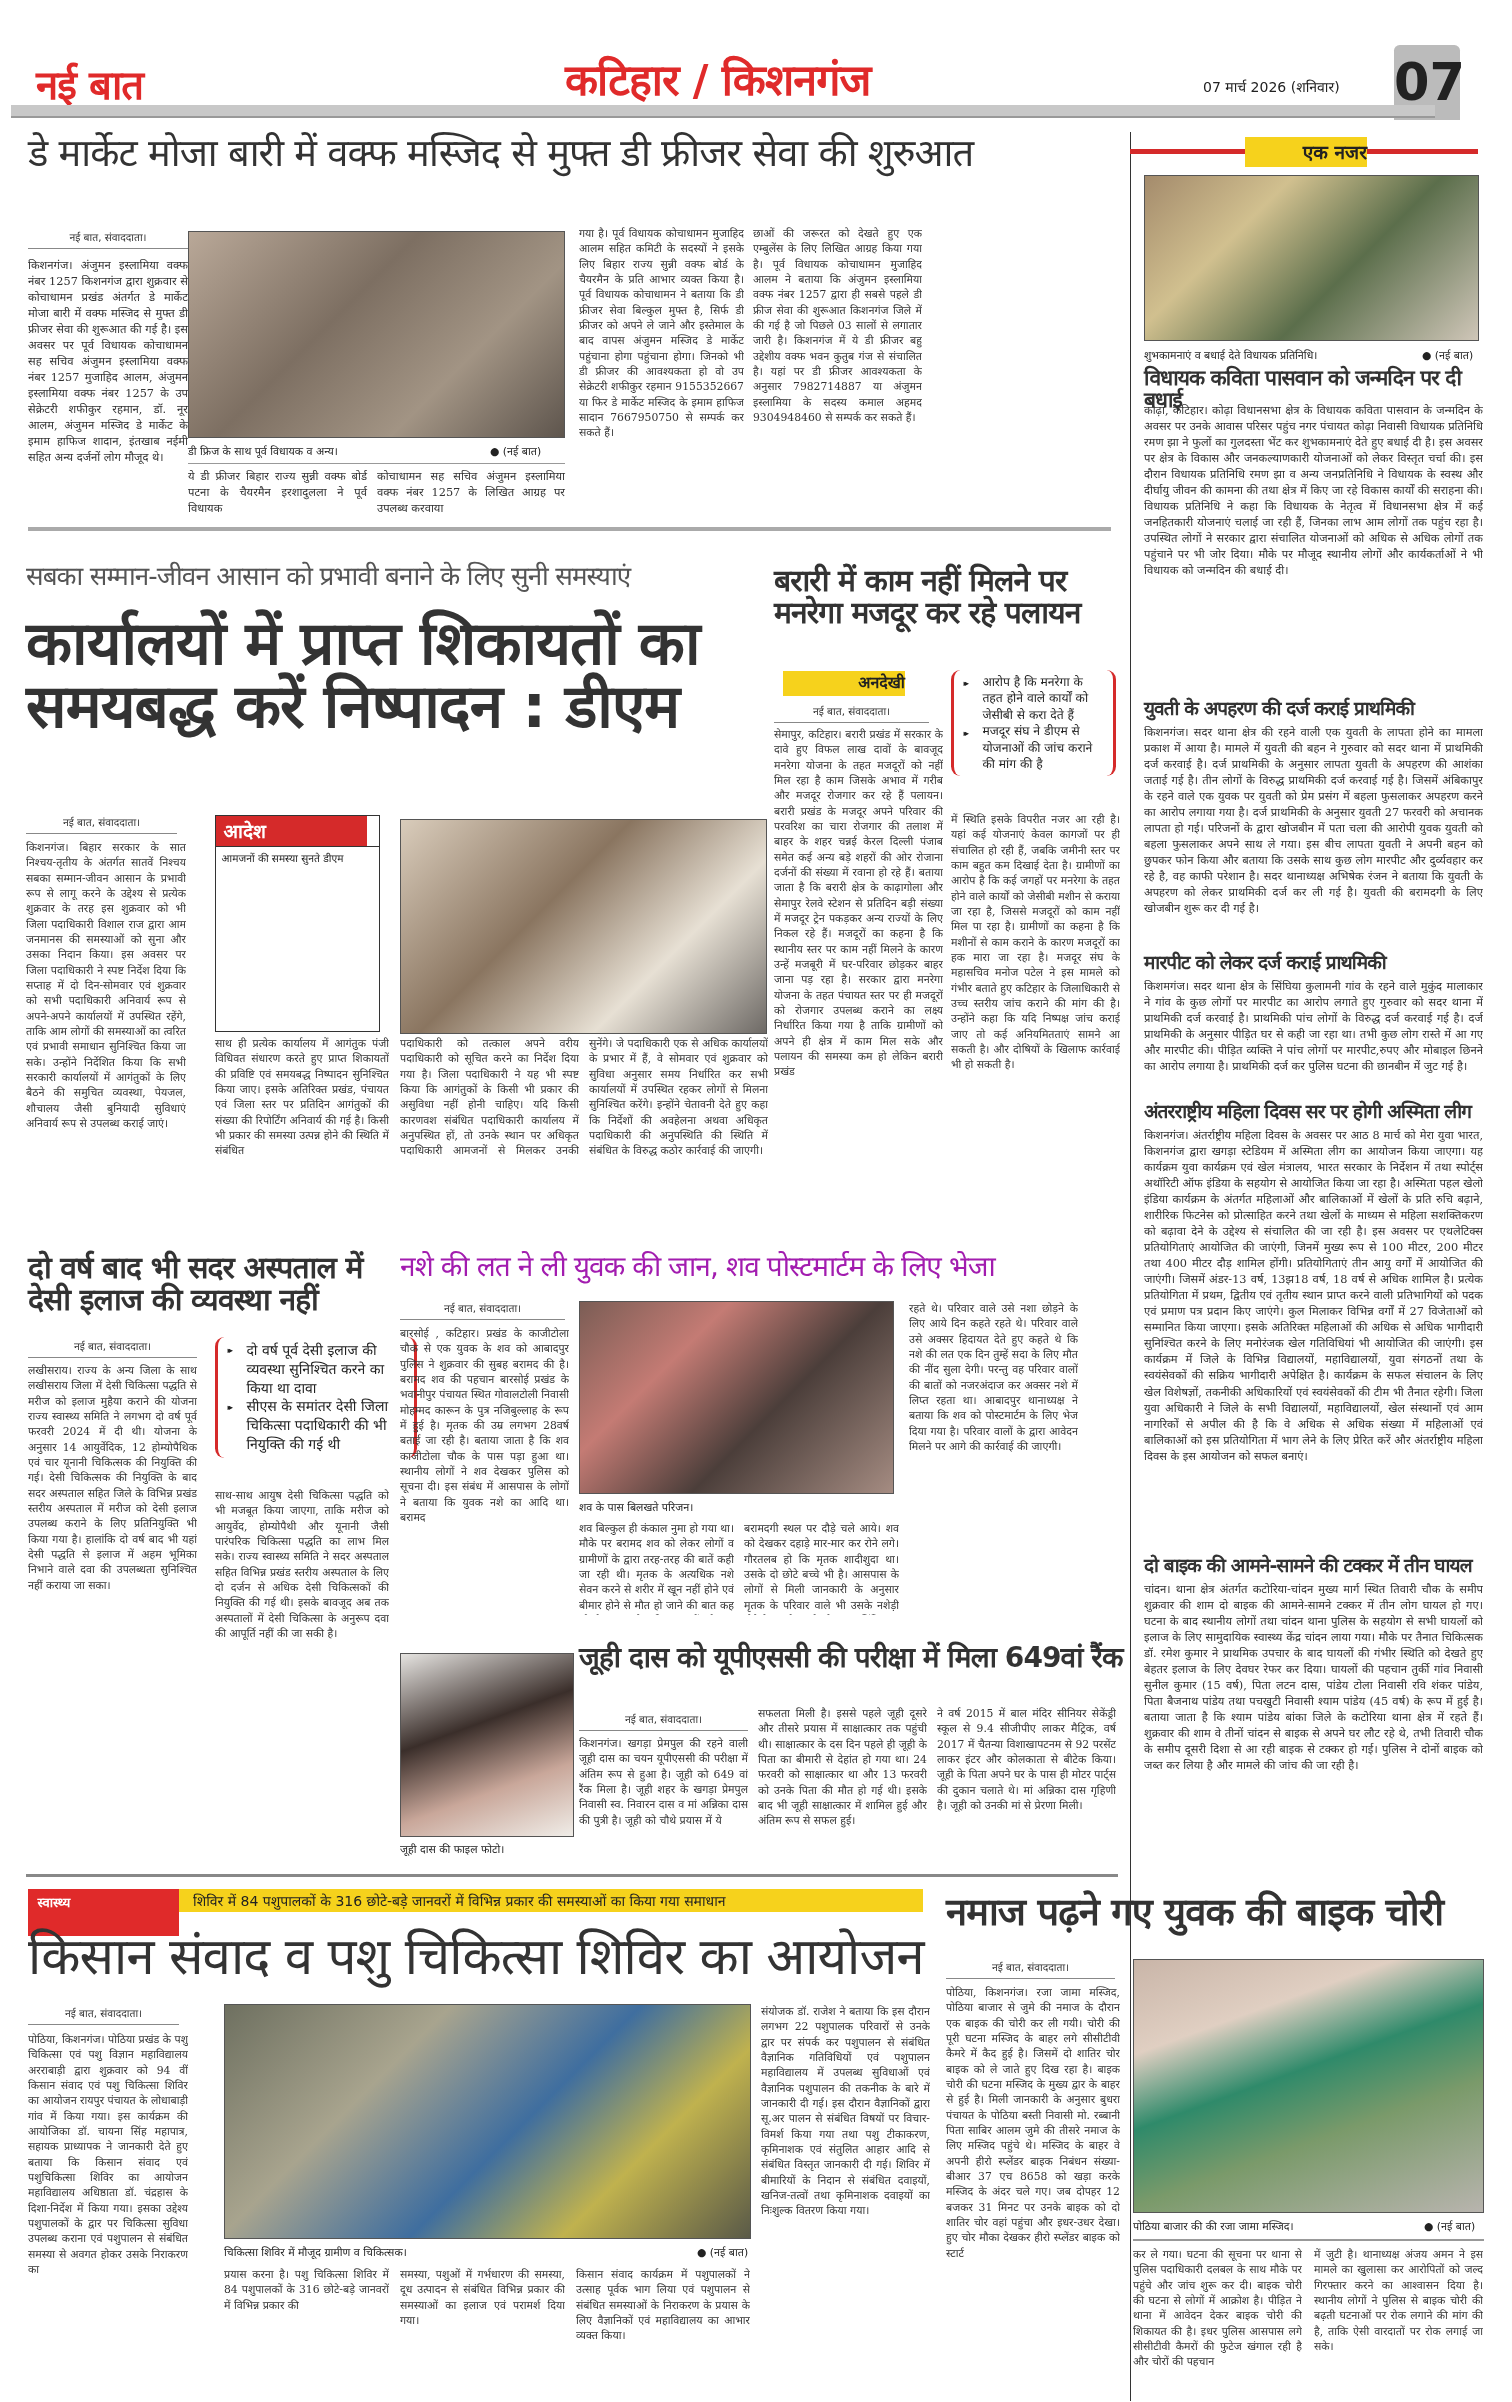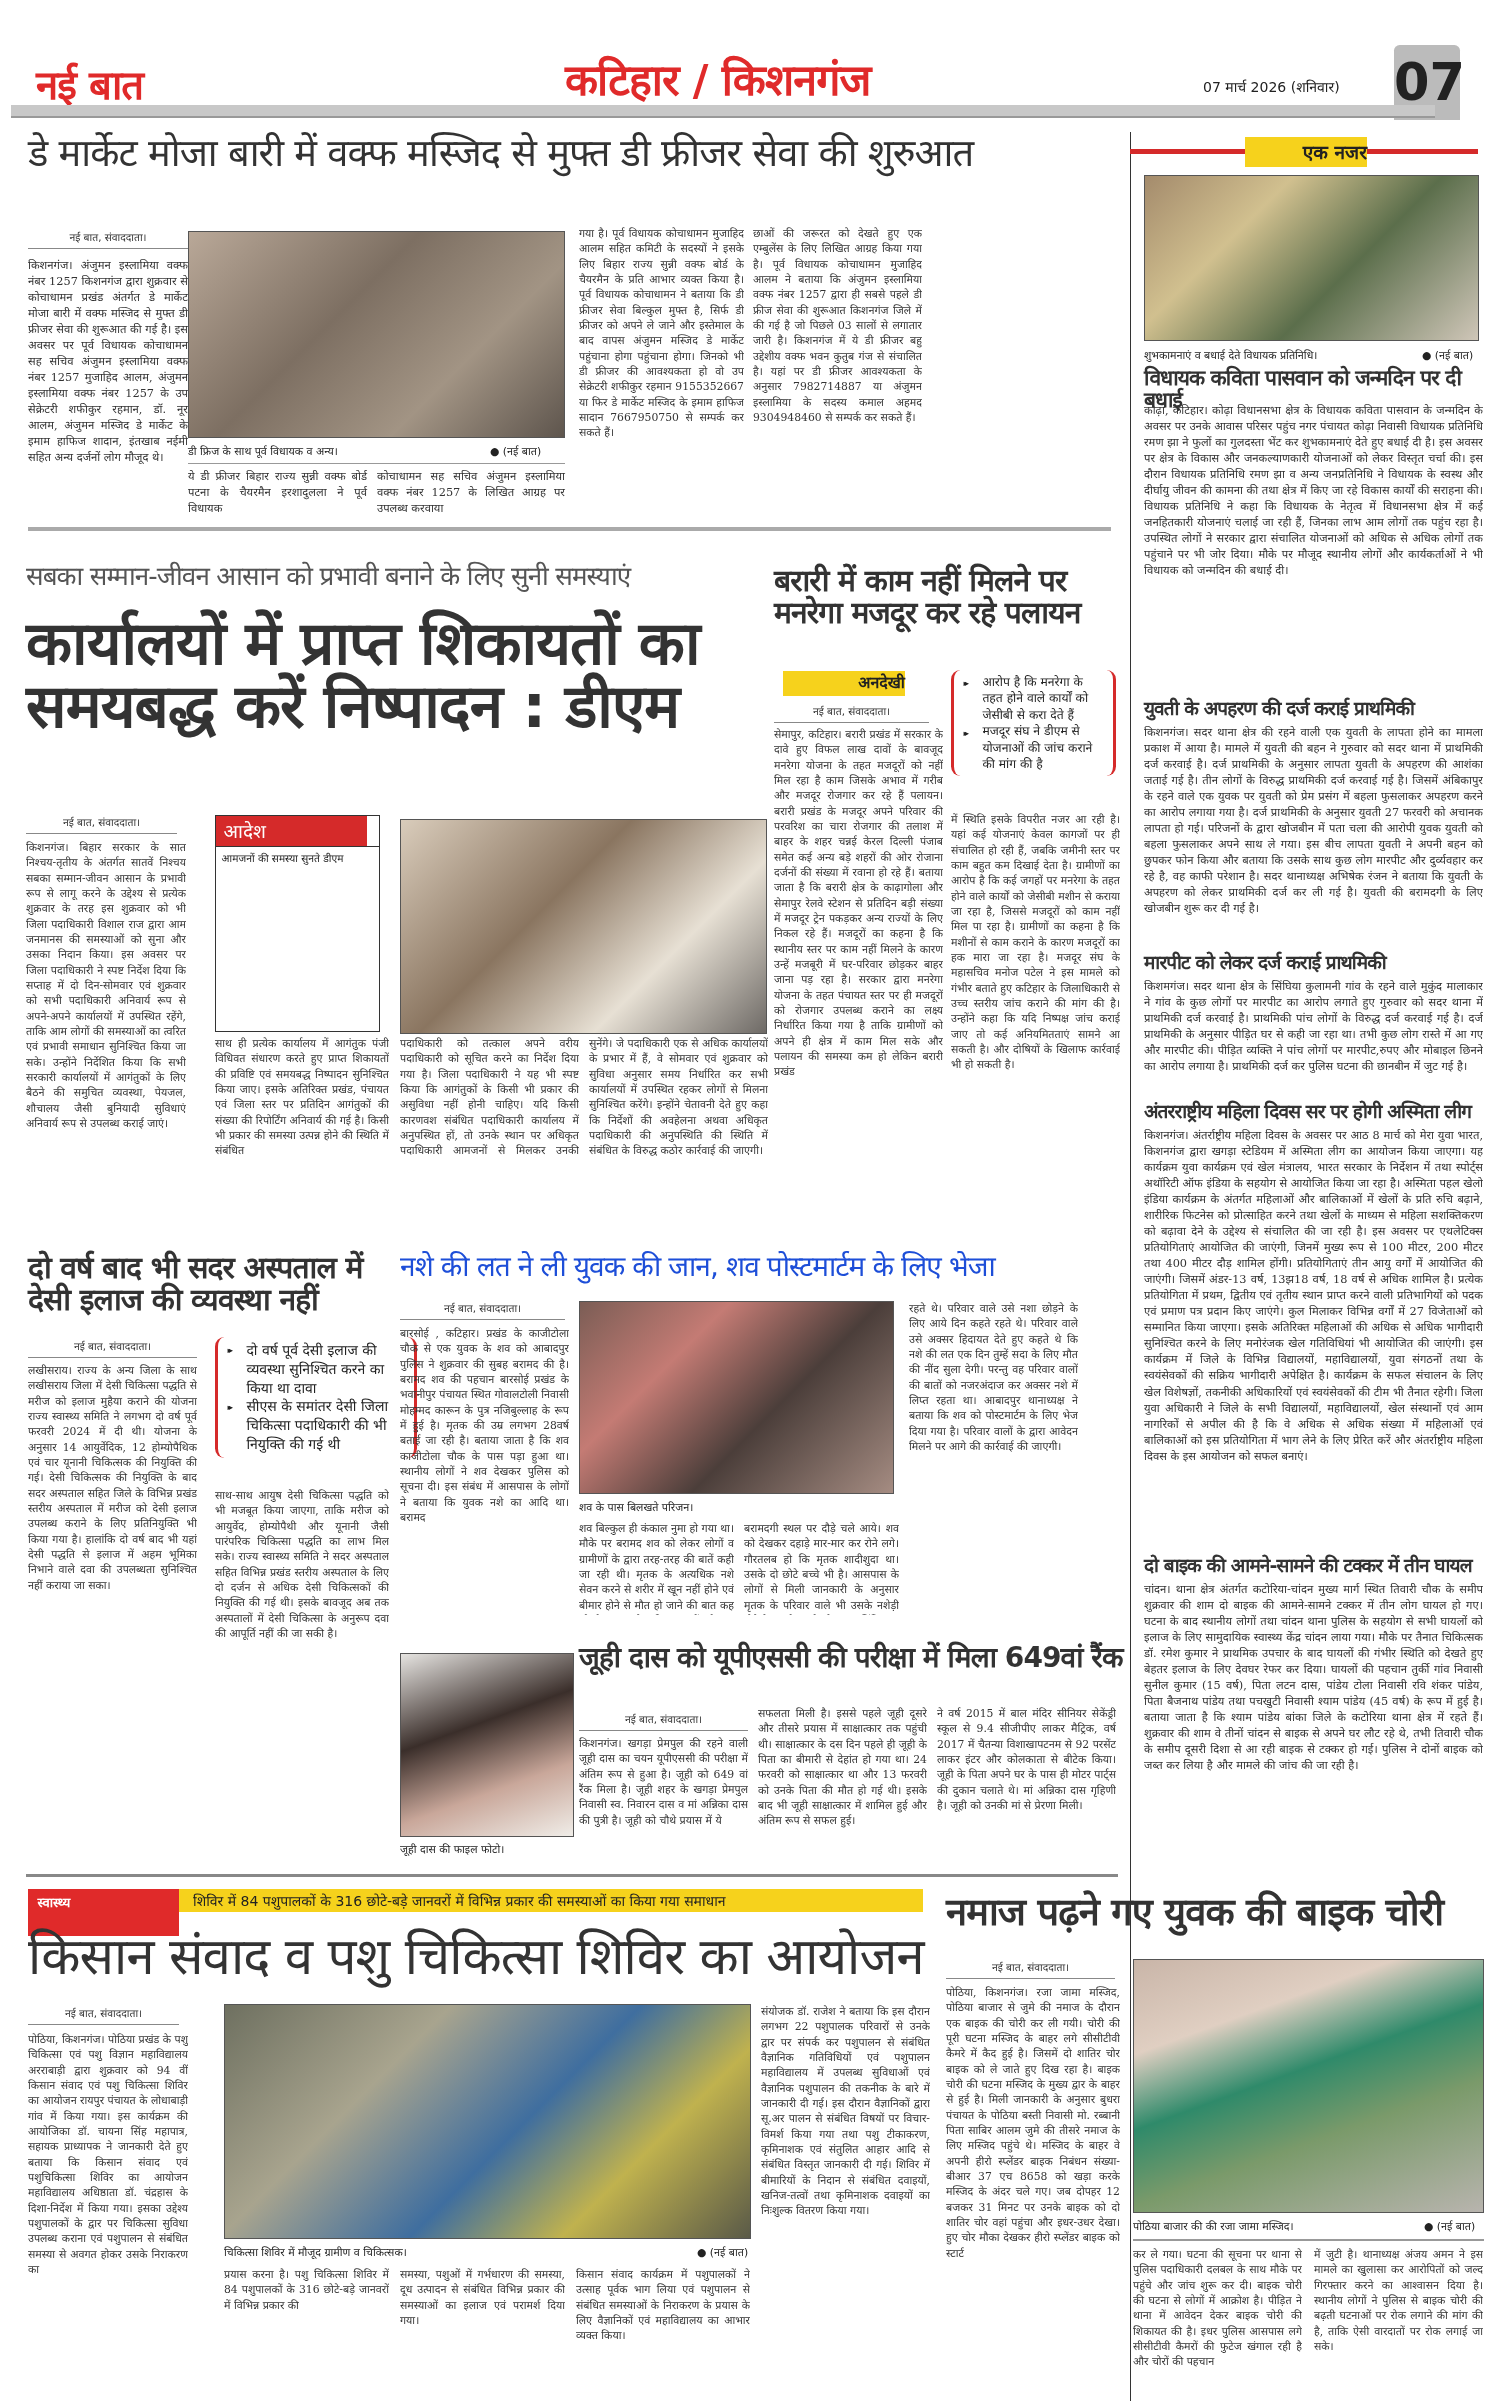--- a/index.html
+++ b/index.html
@@ -62,21 +62,21 @@
 <div class="abs h1" style="left:1144px;top:1102px;width:339px;font-size:19px">अंतरराष्ट्रीय महिला दिवस सर पर होगी अस्मिता लीग</div>
 <div class="abs body" style="left:1144px;top:1128px;width:339px;height:424px;overflow:hidden;font-size:11.3px">किशनगंज। अंतर्राष्ट्रीय महिला दिवस के अवसर पर आठ 8 मार्च को मेरा युवा भारत, किशनगंज द्वारा खगड़ा स्टेडियम में अस्मिता लीग का आयोजन किया जाएगा। यह कार्यक्रम युवा कार्यक्रम एवं खेल मंत्रालय, भारत सरकार के निर्देशन में तथा स्पोर्ट्स अथॉरिटी ऑफ इंडिया के सहयोग से आयोजित किया जा रहा है। अस्मिता पहल खेलो इंडिया कार्यक्रम के अंतर्गत महिलाओं और बालिकाओं में खेलों के प्रति रुचि बढ़ाने, शारीरिक फिटनेस को प्रोत्साहित करने तथा खेलों के माध्यम से महिला सशक्तिकरण को बढ़ावा देने के उद्देश्य से संचालित की जा रही है। इस अवसर पर एथलेटिक्स प्रतियोगिताएं आयोजित की जाएंगी, जिनमें मुख्य रूप से 100 मीटर, 200 मीटर तथा 400 मीटर दौड़ शामिल होंगी। प्रतियोगिताएं तीन आयु वर्गों में आयोजित की जाएंगी। जिसमें अंडर-13 वर्ष, 13झ18 वर्ष, 18 वर्ष से अधिक शामिल है। प्रत्येक प्रतियोगिता में प्रथम, द्वितीय एवं तृतीय स्थान प्राप्त करने वाली प्रतिभागियों को पदक एवं प्रमाण पत्र प्रदान किए जाएंगे। कुल मिलाकर विभिन्न वर्गों में 27 विजेताओं को सम्मानित किया जाएगा। इसके अतिरिक्त महिलाओं की अधिक से अधिक भागीदारी सुनिश्चित करने के लिए मनोरंजक खेल गतिविधियां भी आयोजित की जाएंगी। इस कार्यक्रम में जिले के विभिन्न विद्यालयों, महाविद्यालयों, युवा संगठनों तथा के स्वयंसेवकों की सक्रिय भागीदारी अपेक्षित है। कार्यक्रम के सफल संचालन के लिए खेल विशेषज्ञों, तकनीकी अधिकारियों एवं स्वयंसेवकों की टीम भी तैनात रहेगी। जिला युवा अधिकारी ने जिले के सभी विद्यालयों, महाविद्यालयों, खेल संस्थानों एवं आम नागरिकों से अपील की है कि वे अधिक से अधिक संख्या में महिलाओं एवं बालिकाओं को इस प्रतियोगिता में भाग लेने के लिए प्रेरित करें और अंतर्राष्ट्रीय महिला दिवस के इस आयोजन को सफल बनाएं।</div>
 <div class="abs h1" style="left:1144px;top:1556px;width:339px;font-size:19px">दो बाइक की आमने-सामने की टक्कर में तीन घायल</div>
 <div class="abs body" style="left:1144px;top:1582px;width:339px;height:282px;overflow:hidden;font-size:11.3px">चांदन। थाना क्षेत्र अंतर्गत कटोरिया-चांदन मुख्य मार्ग स्थित तिवारी चौक के समीप शुक्रवार की शाम दो बाइक की आमने-सामने टक्कर में तीन लोग घायल हो गए। घटना के बाद स्थानीय लोगों तथा चांदन थाना पुलिस के सहयोग से सभी घायलों को इलाज के लिए सामुदायिक स्वास्थ्य केंद्र चांदन लाया गया। मौके पर तैनात चिकित्सक डॉ. रमेश कुमार ने प्राथमिक उपचार के बाद घायलों की गंभीर स्थिति को देखते हुए बेहतर इलाज के लिए देवघर रेफर कर दिया। घायलों की पहचान तुर्की गांव निवासी सुनील कुमार (15 वर्ष), पिता लटन दास, पांडेय टोला निवासी रवि शंकर पांडेय, पिता बैजनाथ पांडेय तथा पचखुटी निवासी श्याम पांडेय (45 वर्ष) के रूप में हुई है। बताया जाता है कि श्याम पांडेय बांका जिले के कटोरिया थाना क्षेत्र में रहते हैं। शुक्रवार की शाम वे तीनों चांदन से बाइक से अपने घर लौट रहे थे, तभी तिवारी चौक के समीप दूसरी दिशा से आ रही बाइक से टक्कर हो गई। पुलिस ने दोनों बाइक को जब्त कर लिया है और मामले की जांच की जा रही है।</div>
 
 <div class="abs h1" style="left:26px;top:563px;width:753px;font-size:26px;font-weight:normal;color:#555">सबका सम्मान-जीवन आसान को प्रभावी बनाने के लिए सुनी समस्याएं</div>
 <div class="abs h1" style="left:26px;top:612px;width:744px;font-size:60px;color:#333">कार्यालयों में प्राप्त शिकायतों का समयबद्ध करें निष्पादन : डीएम</div>
 <div class="abs byline" style="left:26px;top:815px;width:151px">नई बात, संवाददाता।</div>
 <div class="abs body" style="left:26px;top:840px;width:160px;height:311px;overflow:hidden;font-size:10.8px">किशनगंज। बिहार सरकार के सात निश्चय-तृतीय के अंतर्गत सातवें निश्चय सबका सम्मान-जीवन आसान के प्रभावी रूप से लागू करने के उद्देश्य से प्रत्येक शुक्रवार के तरह इस शुक्रवार को भी जिला पदाधिकारी विशाल राज द्वारा आम जनमानस की समस्याओं को सुना और उसका निदान किया। इस अवसर पर जिला पदाधिकारी ने स्पष्ट निर्देश दिया कि सप्ताह में दो दिन-सोमवार एवं शुक्रवार को सभी पदाधिकारी अनिवार्य रूप से अपने-अपने कार्यालयों में उपस्थित रहेंगे, ताकि आम लोगों की समस्याओं का त्वरित एवं प्रभावी समाधान सुनिश्चित किया जा सके। उन्होंने निर्देशित किया कि सभी सरकारी कार्यालयों में आगंतुकों के लिए बैठने की समुचित व्यवस्था, पेयजल, शौचालय जैसी बुनियादी सुविधाएं अनिवार्य रूप से उपलब्ध कराई जाएं।</div>
 <div class="abs box" style="left:215px;top:815px;width:165px;height:217px">
-  <div class="redline" style="color:#fff;font-weight:normal;font-size:19px;padding:1.9px 7.5px;width:151px">आदेश</div>
+  <div class="redline" style="color:#fff;font-weight:bold;font-size:19px;padding:1.9px 7.5px;width:151px">आदेश</div>
   <div class="caption" style="border-top:0.9px solid #333;padding:3.8px 5.6px;font-size:10.4px">आमजनों की समस्या सुनते डीएम</div>
 </div>
 <div class="abs photo" style="left:400px;top:819px;width:367px;height:215px;background:linear-gradient(135deg,#d9ccbb,#8a7560 40%,#e7e0d4 70%,#6e6a66)"></div>
 <div class="abs body" style="left:215px;top:1036px;width:174px;height:122px;overflow:hidden;font-size:10.8px">साथ ही प्रत्येक कार्यालय में आगंतुक पंजी विधिवत संधारण करते हुए प्राप्त शिकायतों की प्रविष्टि एवं समयबद्ध निष्पादन सुनिश्चित किया जाए। इसके अतिरिक्त प्रखंड, पंचायत एवं जिला स्तर पर प्रतिदिन आगंतुकों की संख्या की रिपोर्टिंग अनिवार्य की गई है। किसी भी प्रकार की समस्या उत्पन्न होने की स्थिति में संबंधित</div>
 <div class="abs body" style="left:400px;top:1036px;width:179px;height:122px;overflow:hidden;font-size:10.8px">पदाधिकारी को तत्काल अपने वरीय पदाधिकारी को सूचित करने का निर्देश दिया गया है। जिला पदाधिकारी ने यह भी स्पष्ट किया कि आगंतुकों के किसी भी प्रकार की असुविधा नहीं होनी चाहिए। यदि किसी कारणवश संबंधित पदाधिकारी कार्यालय में अनुपस्थित हों, तो उनके स्थान पर अधिकृत पदाधिकारी आमजनों से मिलकर उनकी समस्याएं</div>
 <div class="abs body" style="left:589px;top:1036px;width:179px;height:141px;overflow:hidden;font-size:10.8px">सुनेंगे। जे पदाधिकारी एक से अधिक कार्यालयों के प्रभार में हैं, वे सोमवार एवं शुक्रवार को सुविधा अनुसार समय निर्धारित कर सभी कार्यालयों में उपस्थित रहकर लोगों से मिलना सुनिश्चित करेंगे। इन्होंने चेतावनी देते हुए कहा कि निर्देशों की अवहेलना अथवा अधिकृत पदाधिकारी की अनुपस्थिति की स्थिति में संबंधित के विरुद्ध कठोर कार्रवाई की जाएगी।</div>
 
 <div class="abs h1" style="left:774px;top:565px;width:348px;font-size:30px">बरारी में काम नहीं मिलने पर मनरेगा मजदूर कर रहे पलायन</div>
 <div class="abs pill" style="left:783px;top:671px;width:122px;height:24.5px;font-size:16px;line-height:24.5px">अनदेखी</div>
 <div class="abs byline" style="left:774px;top:704px;width:155px">नई बात, संवाददाता।</div>
@@ -93,21 +93,21 @@
 <div class="abs byline" style="left:28px;top:1339px;width:169px">नई बात, संवाददाता।</div>
 <div class="abs body" style="left:28px;top:1363px;width:169px;height:518px;overflow:hidden;font-size:10.8px">लखीसराय। राज्य के अन्य जिला के साथ लखीसराय जिला में देसी चिकित्सा पद्धति से मरीज को इलाज मुहैया कराने की योजना राज्य स्वास्थ्य समिति ने लगभग दो वर्ष पूर्व फरवरी 2024 में दी थी। योजना के अनुसार 14 आयुर्वेदिक, 12 होम्योपैथिक एवं चार यूनानी चिकित्सक की नियुक्ति की गई। देसी चिकित्सक की नियुक्ति के बाद सदर अस्पताल सहित जिले के विभिन्न प्रखंड स्तरीय अस्पताल में मरीज को देसी इलाज उपलब्ध कराने के लिए प्रतिनियुक्ति भी किया गया है। हालांकि दो वर्ष बाद भी यहां देसी पद्धति से इलाज में अहम भूमिका निभाने वाले दवा की उपलब्धता सुनिश्चित नहीं कराया जा सका।</div>
 <div class="abs bul brk" style="left:215px;top:1337px;width:202px;font-size:14px">
   <ul>
     <li>दो वर्ष पूर्व देसी इलाज की व्यवस्था सुनिश्चित करने का किया था दावा</li>
     <li>सीएस के समांतर देसी जिला चिकित्सा पदाधिकारी की भी नियुक्ति की गई थी</li>
   </ul>
 </div>
 <div class="abs body" style="left:215px;top:1488px;width:174px;height:377px;overflow:hidden;font-size:10.8px">साथ-साथ आयुष देसी चिकित्सा पद्धति को भी मजबूत किया जाएगा, ताकि मरीज को आयुर्वेद, होम्योपैथी और यूनानी जैसी पारंपरिक चिकित्सा पद्धति का लाभ मिल सके। राज्य स्वास्थ्य समिति ने सदर अस्पताल सहित विभिन्न प्रखंड स्तरीय अस्पताल के लिए दो दर्जन से अधिक देसी चिकित्सकों की नियुक्ति की गई थी। इसके बावजूद अब तक अस्पतालों में देसी चिकित्सा के अनुरूप दवा की आपूर्ति नहीं की जा सकी है।</div>
 
-<div class="abs h1" style="left:400px;top:1252px;width:725px;font-size:28px;font-weight:normal;color:#1d4ed8">नशे की लत ने ली युवक की जान, शव पोस्टमार्टम के लिए भेजा</div>
+<div class="abs h1" style="left:400px;top:1252px;width:725px;font-size:28px;font-weight:normal;color:#a21caf">नशे की लत ने ली युवक की जान, शव पोस्टमार्टम के लिए भेजा</div>
 <div class="abs byline" style="left:400px;top:1301px;width:165px">नई बात, संवाददाता।</div>
 <div class="abs body" style="left:400px;top:1326px;width:169px;height:282px;overflow:hidden;font-size:10.8px">बारसोई , कटिहार। प्रखंड के काजीटोला चौक से एक युवक के शव को आबादपुर पुलिस ने शुक्रवार की सुबह बरामद की है। बरामद शव की पहचान बारसोई प्रखंड के भवानीपुर पंचायत स्थित गोवालटोली निवासी मोहम्मद कारून के पुत्र नजिबुल्लाह के रूप में हुई है। मृतक की उम्र लगभग 28वर्ष बताई जा रही है। बताया जाता है कि शव काजीटोला चौक के पास पड़ा हुआ था। स्थानीय लोगों ने शव देखकर पुलिस को सूचना दी। इस संबंध में आसपास के लोगों ने बताया कि युवक नशे का आदि था। बरामद</div>
 <div class="abs photo" style="left:579px;top:1301px;width:315px;height:193px;background:linear-gradient(135deg,#7b5d55,#c47b74 30%,#4b3e3a 60%,#a58c82)"></div>
 <div class="abs caption" style="left:579px;top:1499px;width:282px">शव के पास बिलखते परिजन।</div>
 <div class="abs body" style="left:579px;top:1521px;width:155px;height:94px;overflow:hidden;font-size:10.8px">शव बिल्कुल ही कंकाल नुमा हो गया था। मौके पर बरामद शव को लेकर लोगों व ग्रामीणों के द्वारा तरह-तरह की बातें कही जा रही थी। मृतक के अत्यधिक नशे सेवन करने से शरीर में खून नहीं होने एवं बीमार होने से मौत हो जाने की बात कह रहे थे। मृतक के परिवार वालों को जब इसकी खबर मिली तो वे लोग</div>
 <div class="abs body" style="left:744px;top:1521px;width:155px;height:94px;overflow:hidden;font-size:10.8px">बरामदगी स्थल पर दौड़े चले आये। शव को देखकर दहाड़े मार-मार कर रोने लगे। गौरतलब हो कि मृतक शादीशुदा था। उसके दो छोटे बच्चे भी है। आसपास के लोगों से मिली जानकारी के अनुसार मृतक के परिवार वाले भी उसके नशेड़ी होने के चलते उससे परेशान व चिंतित</div>
 <div class="abs body" style="left:909px;top:1301px;width:169px;height:311px;overflow:hidden;font-size:10.8px">रहते थे। परिवार वाले उसे नशा छोड़ने के लिए आये दिन कहते रहते थे। परिवार वाले उसे अक्सर हिदायत देते हुए कहते थे कि नशे की लत एक दिन तुम्हें सदा के लिए मौत की नींद सुला देगी। परन्तु वह परिवार वालों की बातों को नजरअंदाज कर अक्सर नशे में लिप्त रहता था। आबादपुर थानाध्यक्ष ने बताया कि शव को पोस्टमार्टम के लिए भेज दिया गया है। परिवार वालों के द्वारा आवेदन मिलने पर आगे की कार्रवाई की जाएगी।</div>
 
 <div class="abs photo" style="left:400px;top:1653px;width:174px;height:184px;background:linear-gradient(160deg,#e6e4e1,#3a2e2a 40%,#c9a79a 70%,#f0ede8)"></div>
 <div class="abs caption" style="left:400px;top:1841px;width:174px">जूही दास की फाइल फोटो।</div>

